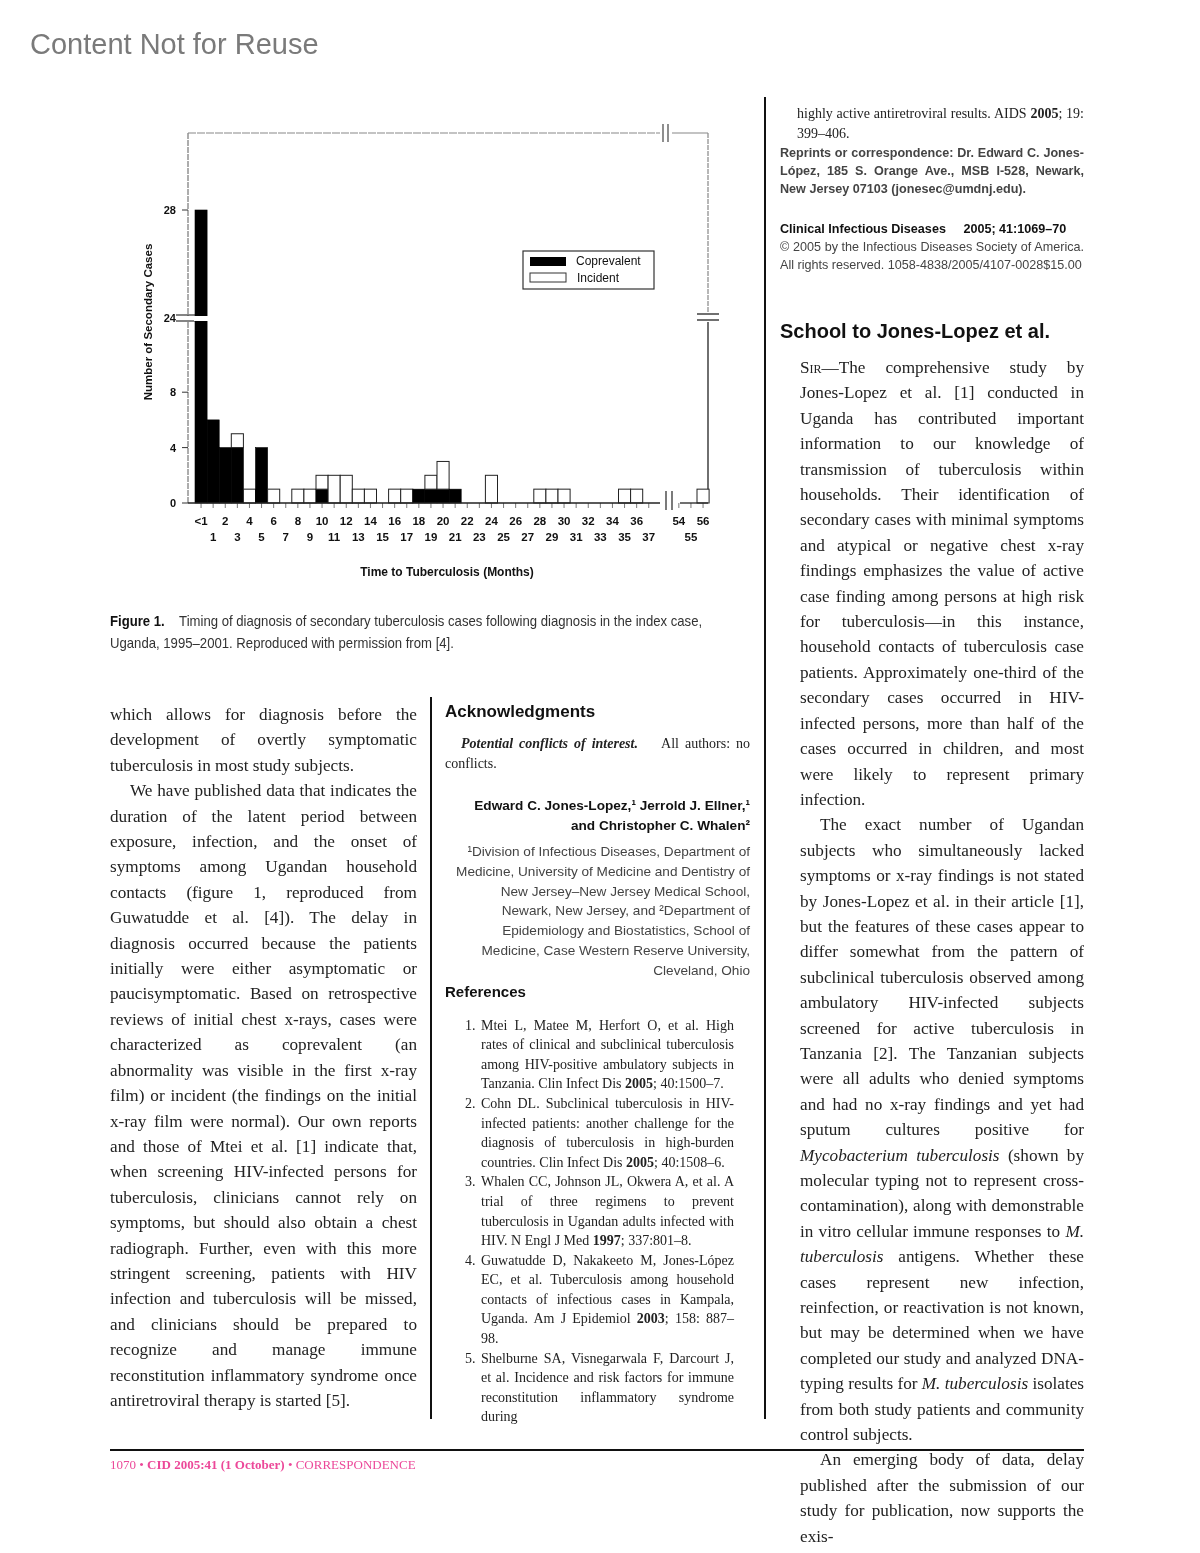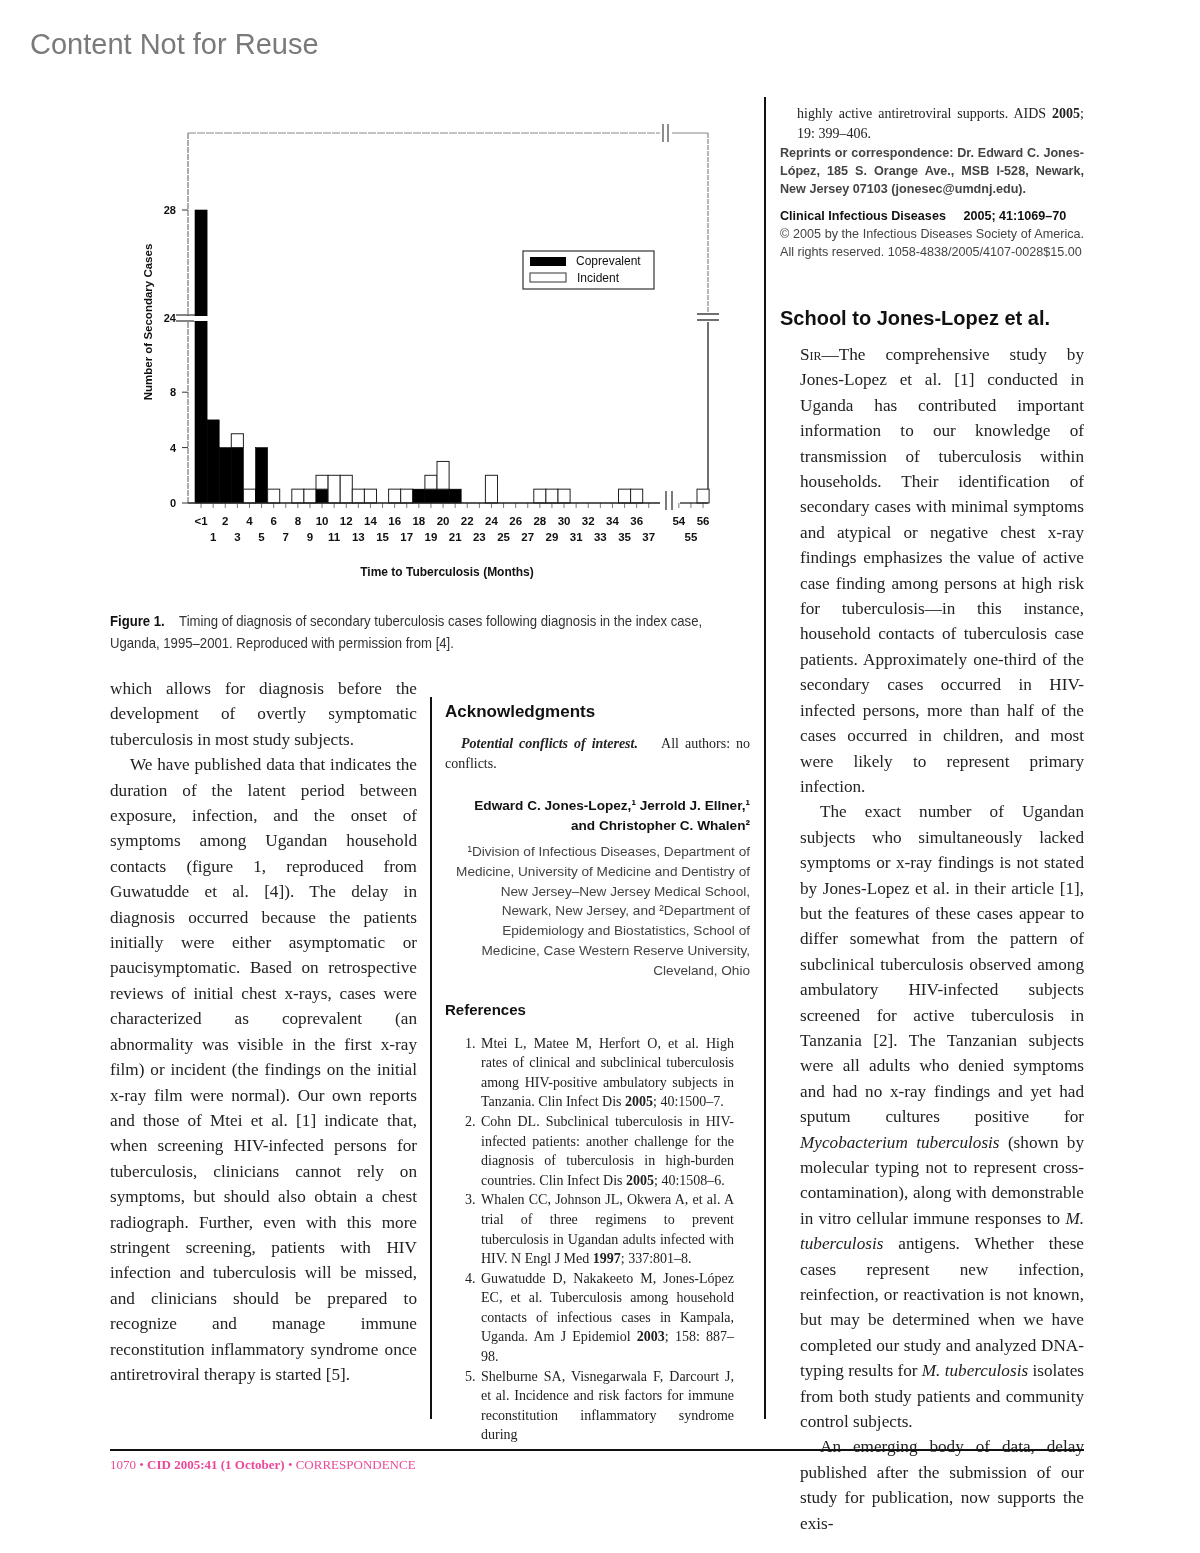--- a/index.html
+++ b/index.html
@@ -178,59 +178,59 @@
       <text x="576" y="265" font-size="12" fill="#111">Coprevalent</text>
       <text x="577" y="282" font-size="12" fill="#111">Incident</text>
     </svg>
 </div>
 
 <div class="abs caption" style="left:110px;top:610px;">
   <b>Figure 1.</b>&nbsp;&nbsp;&nbsp;
   <span>Timing of diagnosis of secondary tuberculosis cases following diagnosis in the index case, Uganda, 1995–2001. Reproduced with permission from [4].</span>
 </div>
 
-<div class="abs body-text" style="left:110px;top:676px;width:307px;">
+<div class="abs body-text" style="left:110px;top:702px;width:307px;">
   <p>which allows for diagnosis before the development of overtly symptomatic tuberculosis in most study subjects.</p>
   <p class="indent">We have published data that indicates the duration of the latent period between exposure, infection, and the onset of symptoms among Ugandan household contacts (figure 1, reproduced from Guwatudde et al. [4]). The delay in diagnosis occurred because the patients initially were either asymptomatic or paucisymptomatic. Based on retrospective reviews of initial chest x-rays, cases were characterized as coprevalent (an abnormality was visible in the first x-ray film) or incident (the findings on the initial x-ray film were normal). Our own reports and those of Mtei et al. [1] indicate that, when screening HIV-infected persons for tuberculosis, clinicians cannot rely on symptoms, but should also obtain a chest radiograph. Further, even with this more stringent screening, patients with HIV infection and tuberculosis will be missed, and clinicians should be prepared to recognize and manage immune reconstitution inflammatory syndrome once antiretroviral therapy is started [5].</p>
 </div>
 
 <div class="vrule" style="left:430px;top:697px;height:722px;"></div>
 
 <div class="abs" style="left:445px;top:702px;width:305px;">
   <div class="h-sans" style="font-size:17px;margin-bottom:12px;">Acknowledgments</div>
   <div class="serif" style="font-size:14px;line-height:20px;color:#222;text-align:justify;text-indent:16px;">
     <i style="font-weight:bold;">Potential conflicts of interest.</i>&nbsp;&nbsp;&nbsp;
     <span>All authors: no conflicts.</span>
   </div>
   <div style="height:22px;"></div>
   <div class="authors">
     <div>Edward C. Jones-Lopez,¹ Jerrold J. Ellner,¹</div>
     <div>and Christopher C. Whalen²</div>
   </div>
   <div class="affil" style="margin-top:6px;padding-left:10px;">¹Division of Infectious Diseases, Department of Medicine, University of Medicine and Dentistry of New Jersey–New Jersey Medical School, Newark, New Jersey, and ²Department of Epidemiology and Biostatistics, School of Medicine, Case Western Reserve University, Cleveland, Ohio</div>
-  <div class="h-sans" style="font-size:15px;margin-top:20px;margin-bottom:14px;">References</div>
+  <div class="h-sans" style="font-size:15px;margin-top:2px;margin-bottom:14px;">References</div>
   <div class="refs serif">
     <ol>
       <li><span>Mtei L, Matee M, Herfort O, et al. High rates of clinical and subclinical tuberculosis among HIV-positive ambulatory subjects in Tanzania. Clin Infect Dis </span><b>2005</b><span>; 40:1500–7.</span></li>
       <li><span>Cohn DL. Subclinical tuberculosis in HIV-infected patients: another challenge for the diagnosis of tuberculosis in high-burden countries. Clin Infect Dis </span><b>2005</b><span>; 40:1508–6.</span></li>
       <li><span>Whalen CC, Johnson JL, Okwera A, et al. A trial of three regimens to prevent tuberculosis in Ugandan adults infected with HIV. N Engl J Med </span><b>1997</b><span>; 337:801–8.</span></li>
       <li><span>Guwatudde D, Nakakeeto M, Jones-López EC, et al. Tuberculosis among household contacts of infectious cases in Kampala, Uganda. Am J Epidemiol </span><b>2003</b><span>; 158: 887–98.</span></li>
       <li><span>Shelburne SA, Visnegarwala F, Darcourt J, et al. Incidence and risk factors for immune reconstitution inflammatory syndrome during</span></li>
     </ol>
   </div>
 </div>
 
 <div class="vrule" style="left:764px;top:97px;height:1322px;"></div>
 
 <div class="abs" style="left:780px;top:104px;width:304px;">
   <div class="serif" style="font-size:14px;line-height:20px;color:#222;padding-left:17px;text-align:justify;">
-    <span>highly active antiretroviral supports. AIDS </span><b>2005</b><span>; 19: 399–406.</span>
+    <span>highly active antiretroviral results. AIDS </span><b>2005</b><span>; 19: 399–406.</span>
   </div>
   <div class="small-sans" style="text-align:justify;font-weight:bold;">Reprints or correspondence: Dr. Edward C. Jones-López, 185 S. Orange Ave., MSB I-528, Newark, New Jersey 07103 (jonesec@umdnj.edu).</div>
-  <div class="small-sans" style="margin-top:9px;">
+  <div class="small-sans" style="margin-top:22px;">
     <b style="color:#111;">Clinical Infectious Diseases</b>&nbsp;&nbsp;&nbsp;&nbsp;
     <b style="color:#111;">2005; 41:1069–70</b>
     <div style="text-align:justify;">© 2005 by the Infectious Diseases Society of America. All rights reserved. 1058-4838/2005/4107-0028$15.00</div>
   </div>
   <div class="h-sans" style="font-size:20px;margin-top:46px;">School to Jones-Lopez et al.</div>
   <div class="body-text" style="margin-top:12px;margin-left:20px;">
     <p><span style="font-variant:small-caps;">Sir</span><span>—The comprehensive study by Jones-Lopez et al. [1] conducted in Uganda has contributed important information to our knowledge of transmission of tuberculosis within households. Their identification of secondary cases with minimal symptoms and atypical or negative chest x-ray findings emphasizes the value of active case finding among persons at high risk for tuberculosis—in this instance, household contacts of tuberculosis case patients. Approximately one-third of the secondary cases occurred in HIV-infected persons, more than half of the cases occurred in children, and most were likely to represent primary infection.</span></p>
     <p class="indent"><span>The exact number of Ugandan subjects who simultaneously lacked symptoms or x-ray findings is not stated by Jones-Lopez et al. in their article [1], but the features of these cases appear to differ somewhat from the pattern of subclinical tuberculosis observed among ambulatory HIV-infected subjects screened for active tuberculosis in Tanzania [2]. The Tanzanian subjects were all adults who denied symptoms and had no x-ray findings and yet had sputum cultures positive for </span><i>Mycobacterium tuberculosis</i><span> (shown by molecular typing not to represent cross-contamination), along with demonstrable in vitro cellular immune responses to </span><i>M. tuberculosis</i><span> antigens. Whether these cases represent new infection, reinfection, or reactivation is not known, but may be determined when we have completed our study and analyzed DNA-typing results for </span><i>M. tuberculosis</i><span> isolates from both study patients and community control subjects.</span></p>
     <p class="indent">An emerging body of data, delay published after the submission of our study for publication, now supports the exis-</p>
   </div>

